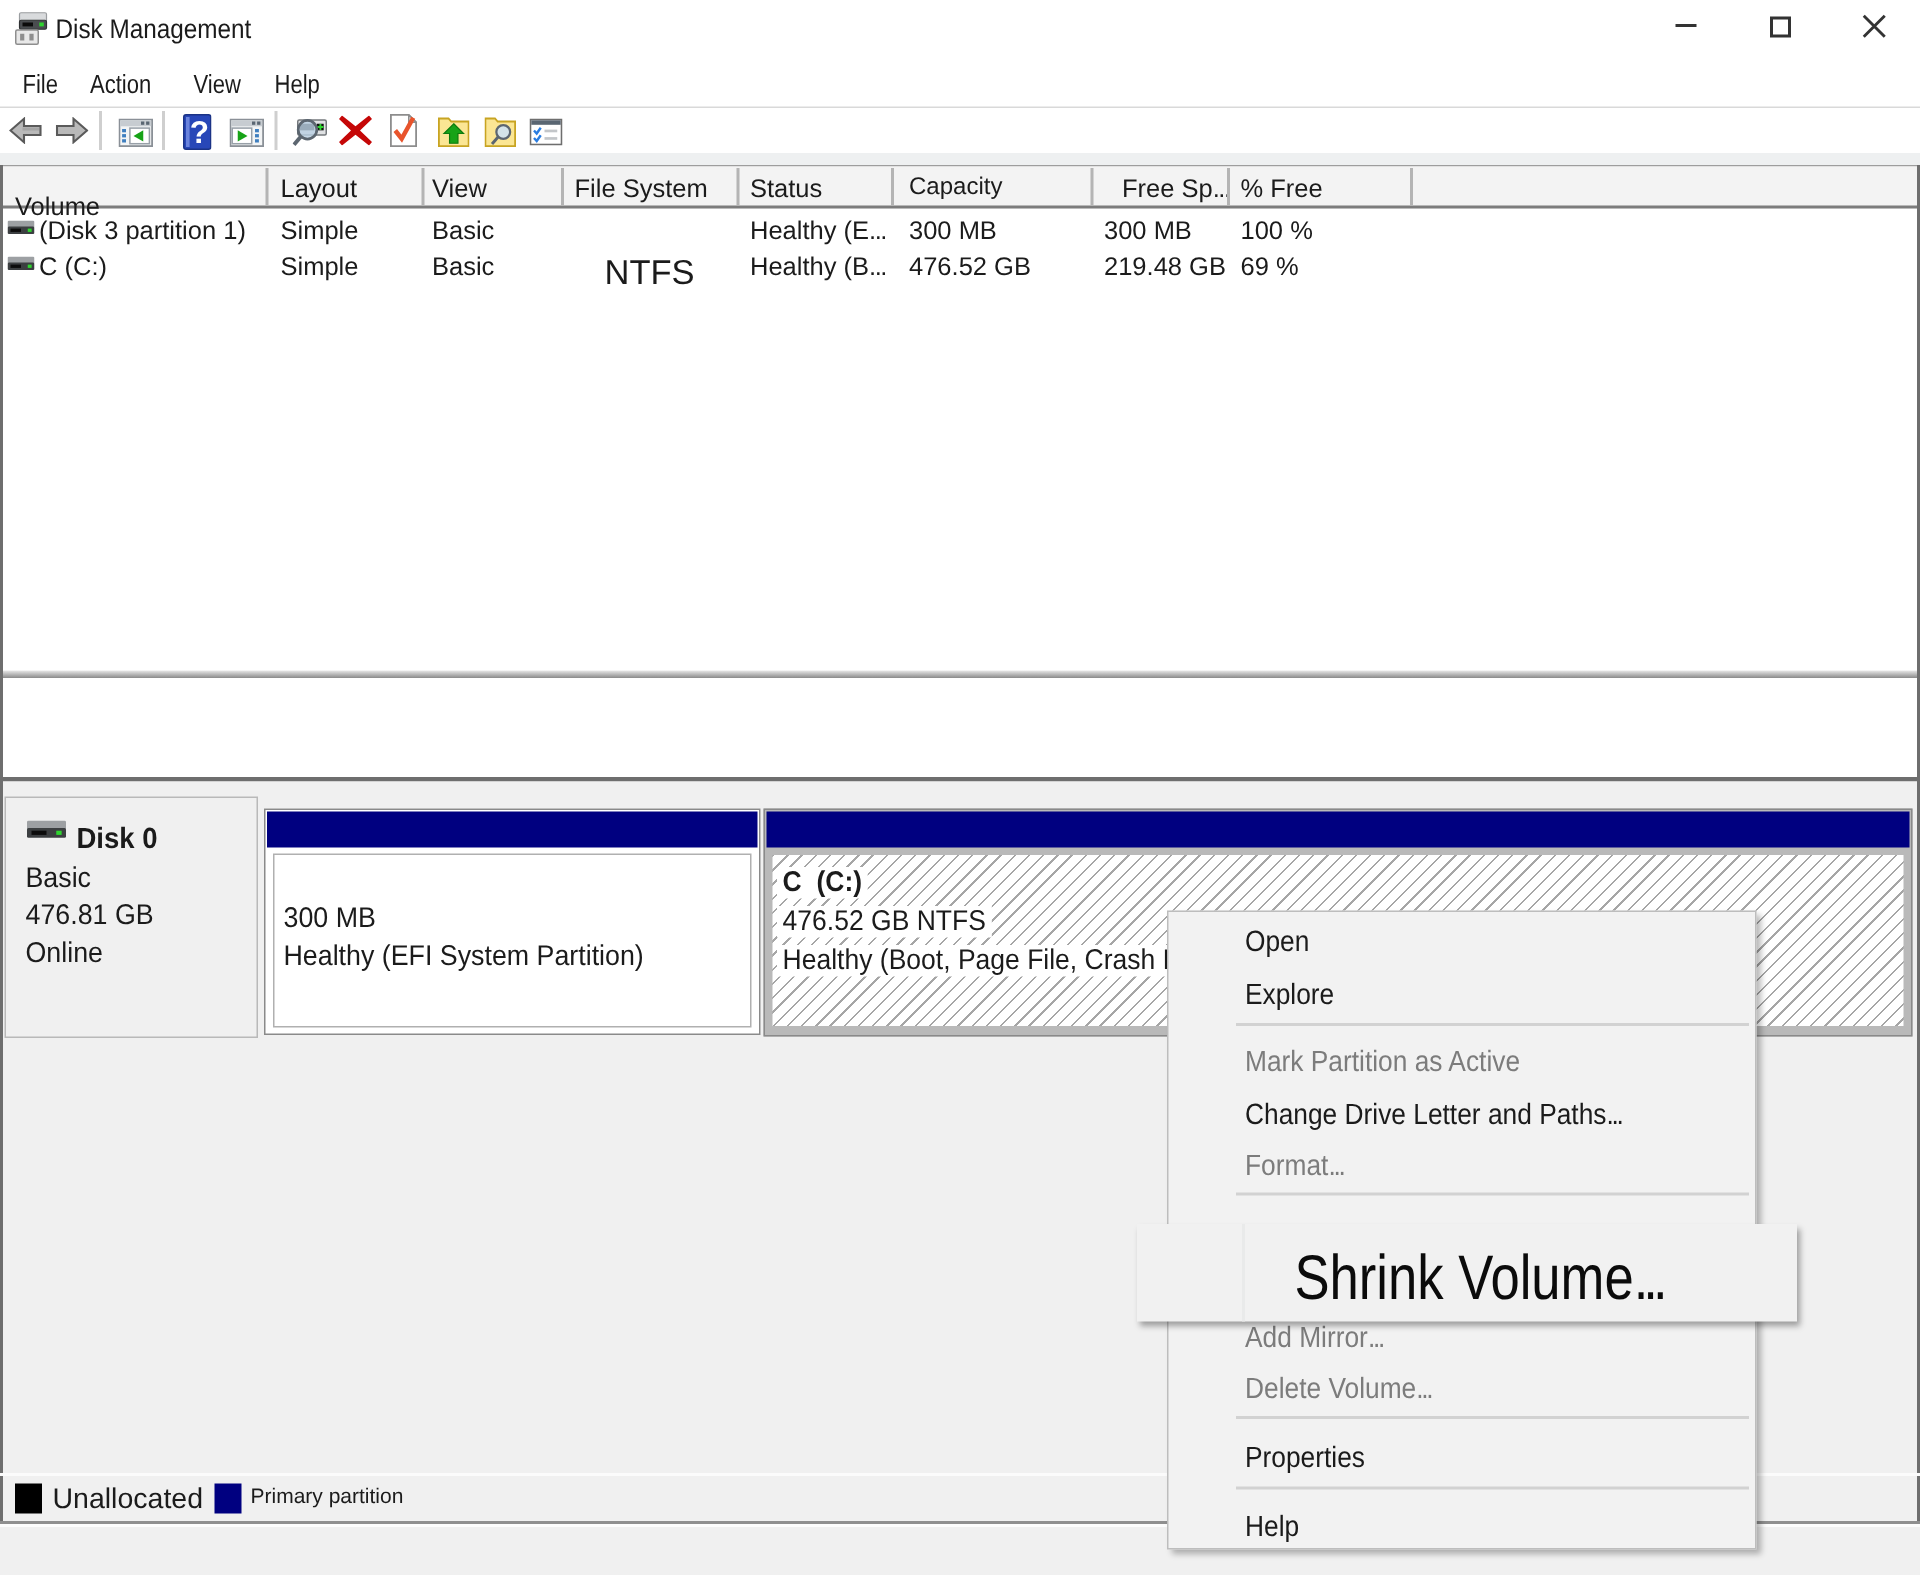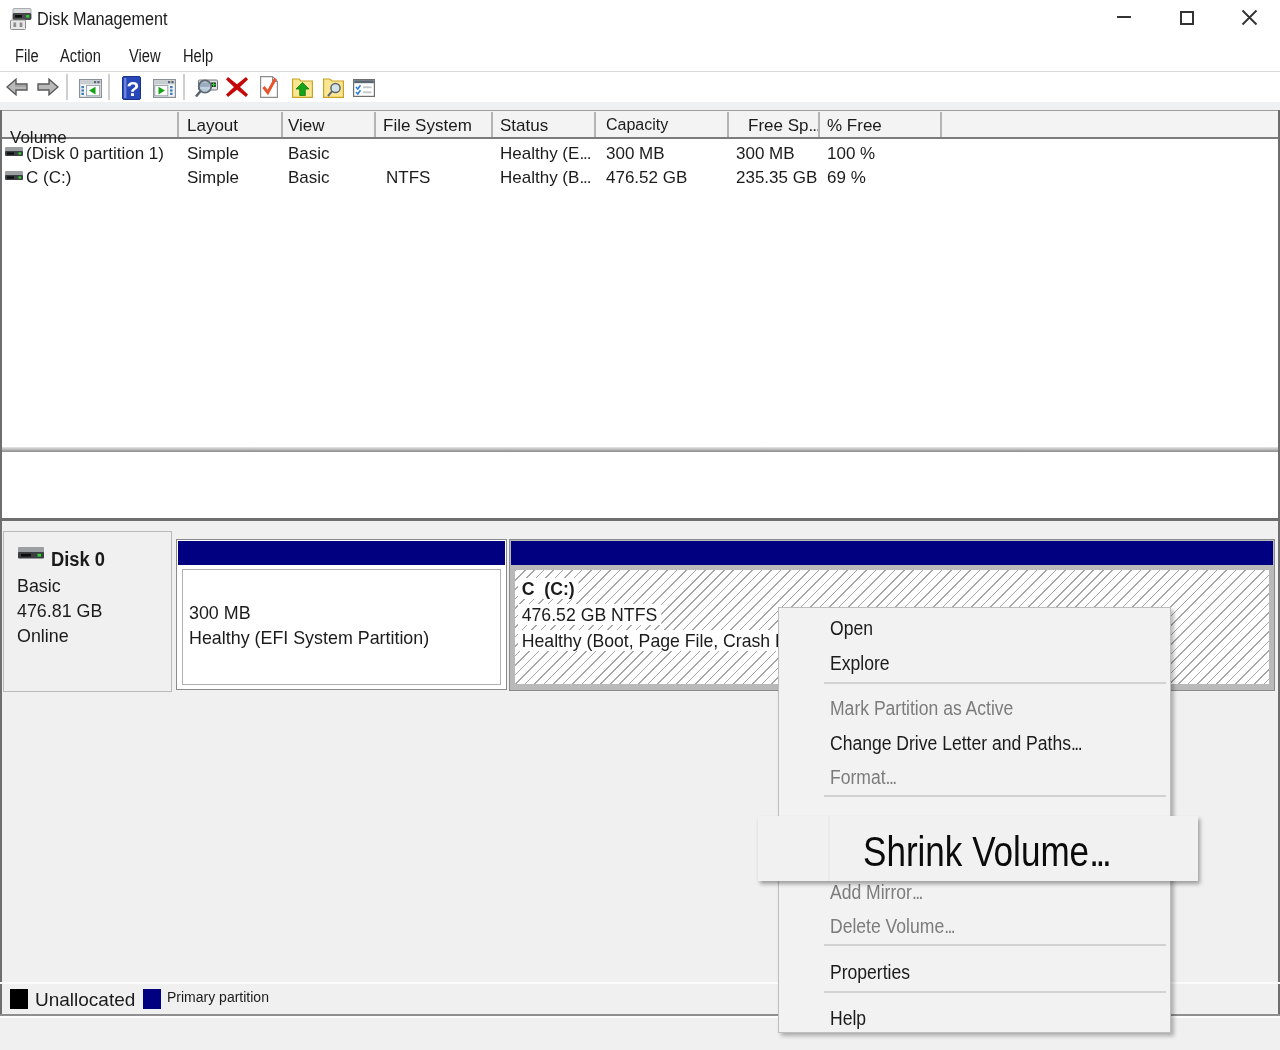--- a/index.html
+++ b/index.html
@@ -138,41 +138,41 @@
   <div class="abs" style="left:727px;top:112px;width:1.5px;height:25px;background:#b4b4b4;"></div>
   <div class="abs" style="left:818px;top:112px;width:1.5px;height:25px;background:#b4b4b4;"></div>
   <div class="abs" style="left:940px;top:112px;width:1.5px;height:25px;background:#b4b4b4;"></div>
 
   <svg class="abs" style="left:5px;top:147px;" width="18" height="12" viewBox="0 0 18 12">
     <rect x="0" y="0" width="18" height="5" rx="1" fill="#9da0a3"></rect>
     <rect x="0" y="4" width="18" height="5" rx="1" fill="#3c3f41"></rect>
     <rect x="2" y="5.4" width="7" height="2.2" fill="#0c0c0c"></rect>
     <rect x="13.5" y="5.4" width="2.6" height="2.2" fill="#2fd52f"></rect>
   </svg>
-  <div class="abs txt" style="left:26px;top:144px;font-size:17px;">(Disk 0 partition 1)</div>
+  <div class="abs txt" style="left:26px;top:144px;font-size:17px;">(Disk 3 partition 1)</div>
   <div class="abs txt" style="left:187px;top:144px;font-size:17px;">Simple</div>
   <div class="abs txt" style="left:288px;top:144px;font-size:17px;">Basic</div>
   <div class="abs txt" style="left:500px;top:144px;font-size:17px;">Healthy (E<span style="letter-spacing:-1px">...</span></div>
   <div class="abs txt" style="left:606px;top:144px;font-size:17px;">300 MB</div>
   <div class="abs txt" style="left:736px;top:144px;font-size:17px;">300 MB</div>
   <div class="abs txt" style="left:827px;top:144px;font-size:17px;">100 %</div>
 
   <svg class="abs" style="left:5px;top:171px;" width="18" height="12" viewBox="0 0 18 12">
     <rect x="0" y="0" width="18" height="5" rx="1" fill="#9da0a3"></rect>
     <rect x="0" y="4" width="18" height="5" rx="1" fill="#3c3f41"></rect>
     <rect x="2" y="5.4" width="7" height="2.2" fill="#0c0c0c"></rect>
     <rect x="13.5" y="5.4" width="2.6" height="2.2" fill="#2fd52f"></rect>
   </svg>
   <div class="abs txt" style="left:26px;top:168px;font-size:17px;">C (C:)</div>
   <div class="abs txt" style="left:187px;top:168px;font-size:17px;">Simple</div>
   <div class="abs txt" style="left:288px;top:168px;font-size:17px;">Basic</div>
-  <div class="abs txt" style="left:386px;top:168px;font-size:17px;">NTFS</div>
+  <div class="abs txt" style="left:403px;top:168px;font-size:23px;">NTFS</div>
   <div class="abs txt" style="left:500px;top:168px;font-size:17px;">Healthy (B<span style="letter-spacing:-1px">...</span></div>
   <div class="abs txt" style="left:606px;top:168px;font-size:17px;">476.52 GB</div>
-  <div class="abs txt" style="left:736px;top:168px;font-size:17px;">235.35 GB</div>
+  <div class="abs txt" style="left:736px;top:168px;font-size:17px;">219.48 GB</div>
   <div class="abs txt" style="left:827px;top:168px;font-size:17px;">69 %</div>
 
   <div class="abs" style="left:0;top:447px;width:1280px;height:5px;background:linear-gradient(#e8e8e8,#8a8a8a);"></div>
   <div class="abs" style="left:0;top:452px;width:1280px;height:66px;background:#fff;"></div>
   <div class="abs" style="left:0;top:518px;width:1280px;height:3px;background:#6e6e6e;"></div>
 
   <div class="abs" id="lower" style="left:0;top:521px;width:1280px;height:529px;background:#f0f0f0;"></div>
 
   <div class="abs" style="left:0;top:110px;width:2px;height:906px;background:#6e6e6e;"></div>
   <div class="abs" style="left:1278px;top:110px;width:2px;height:906px;background:#6e6e6e;"></div>

